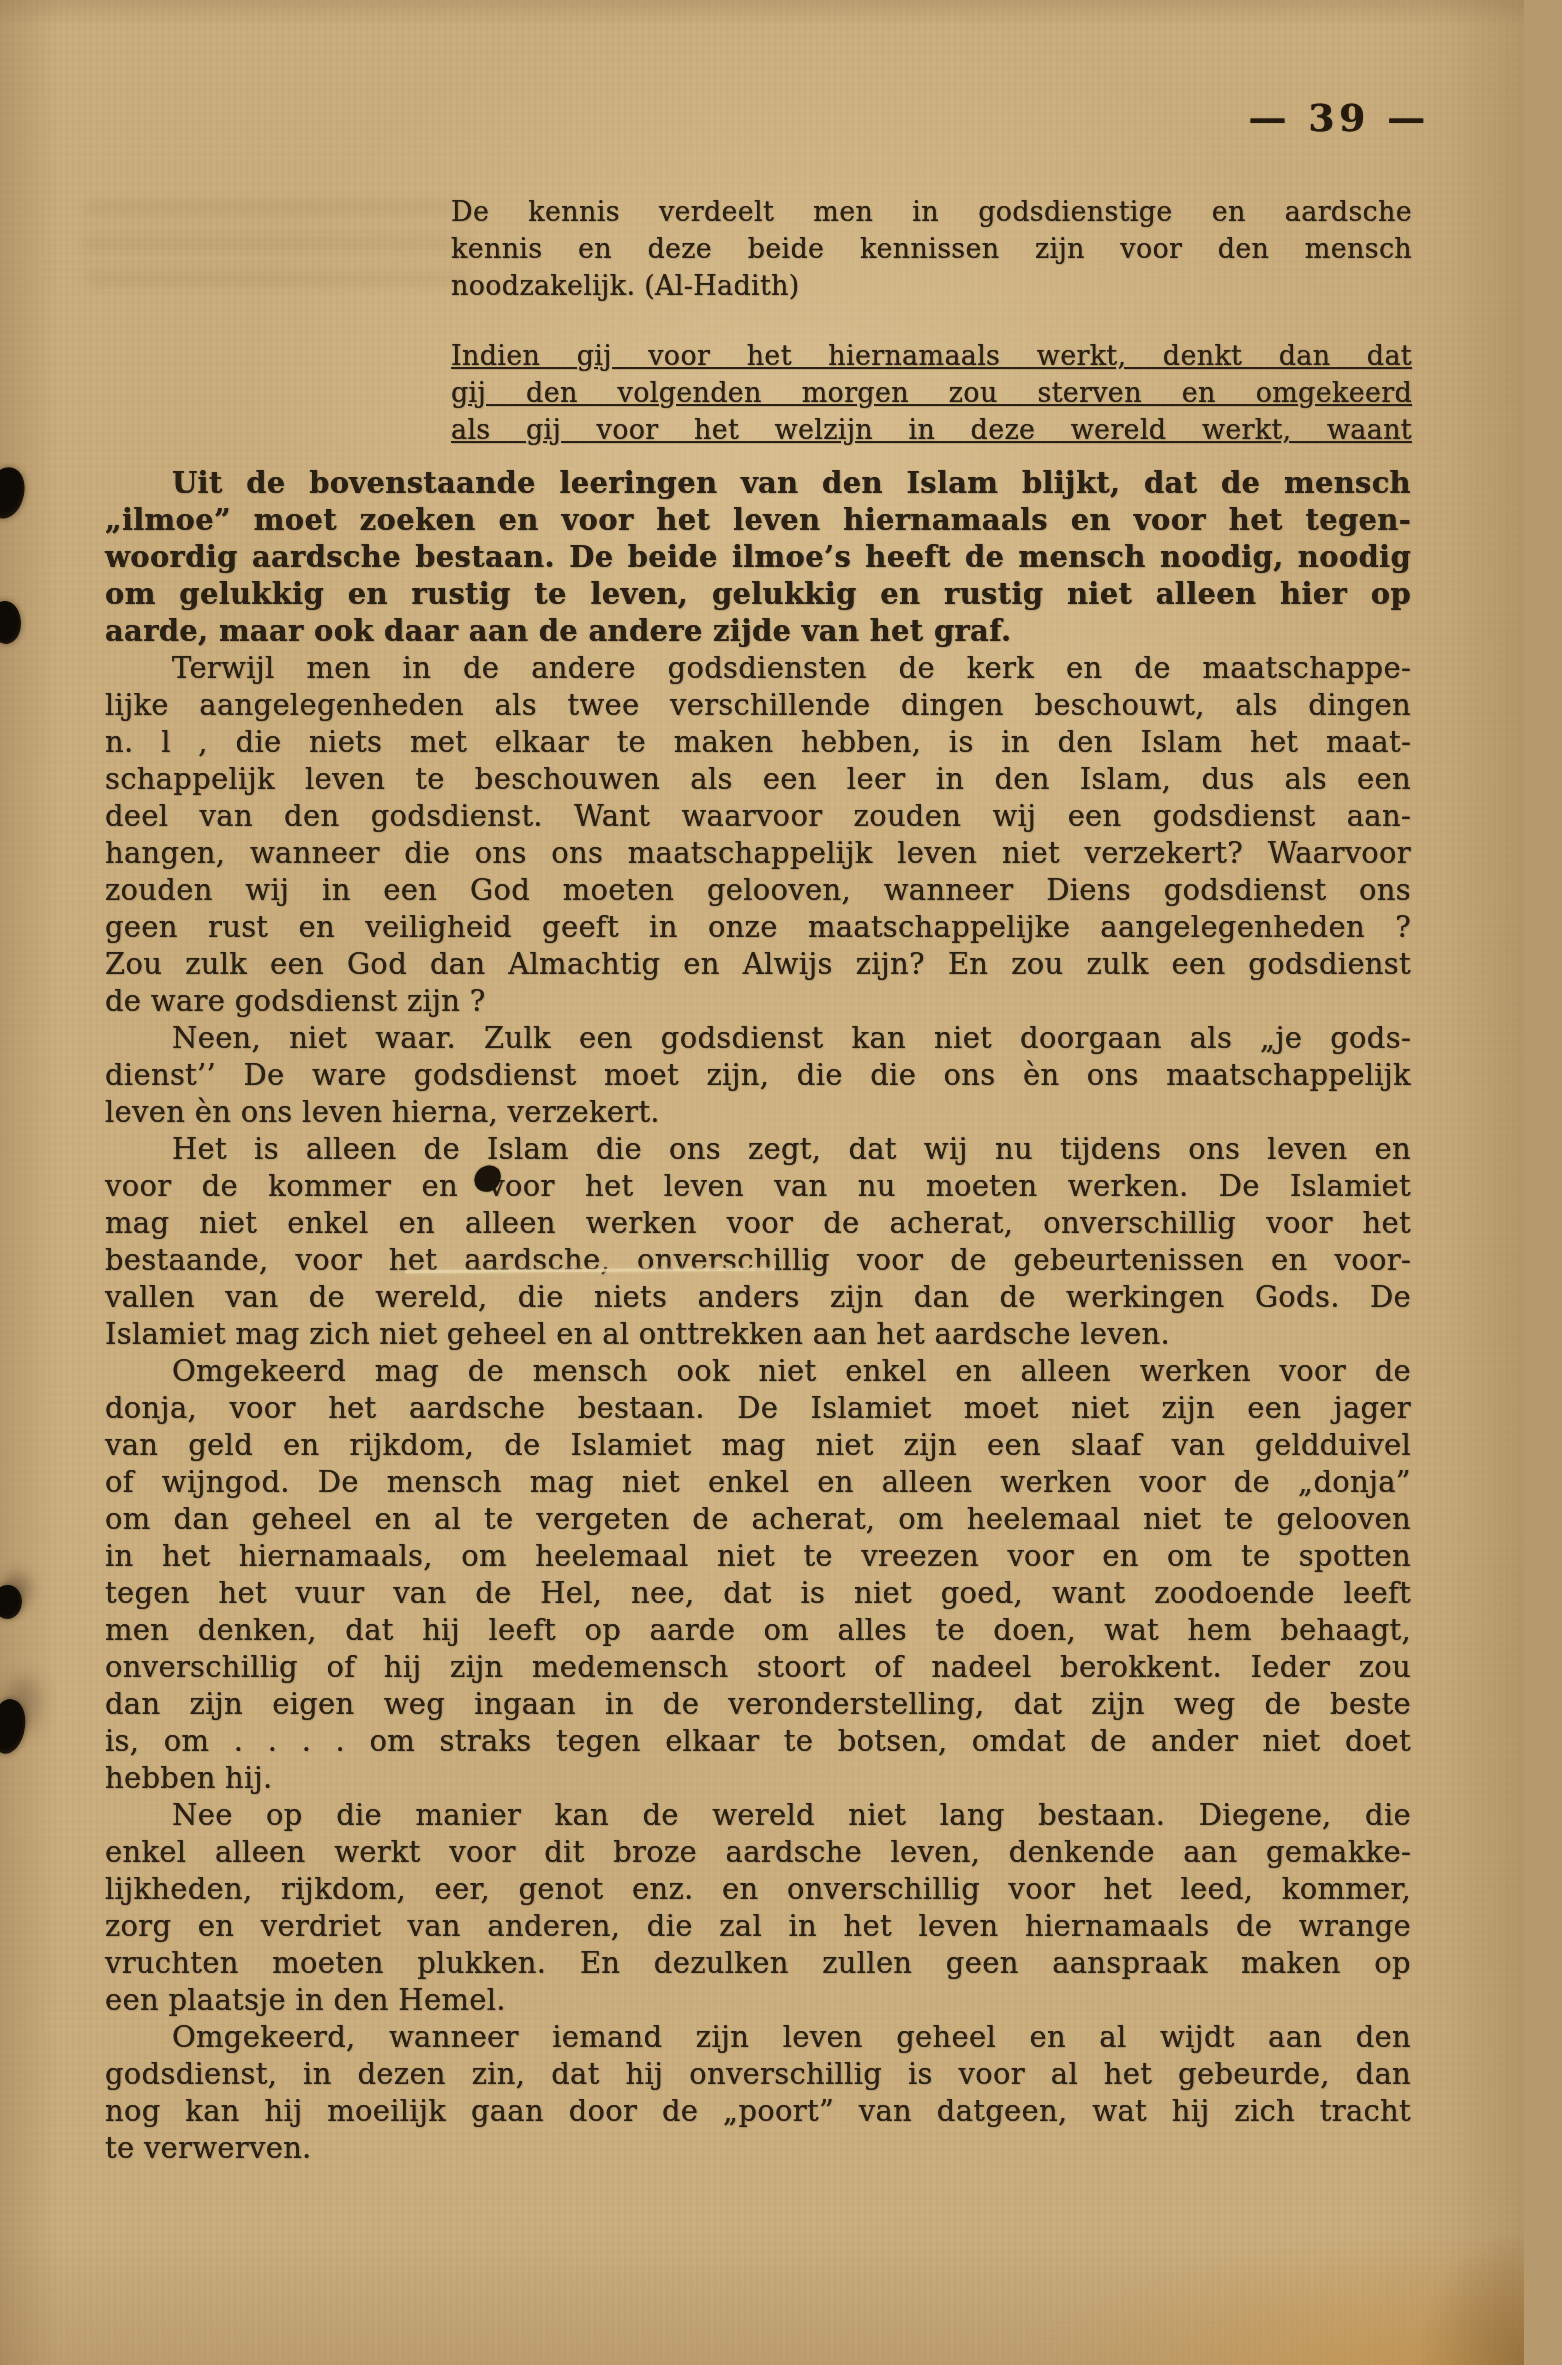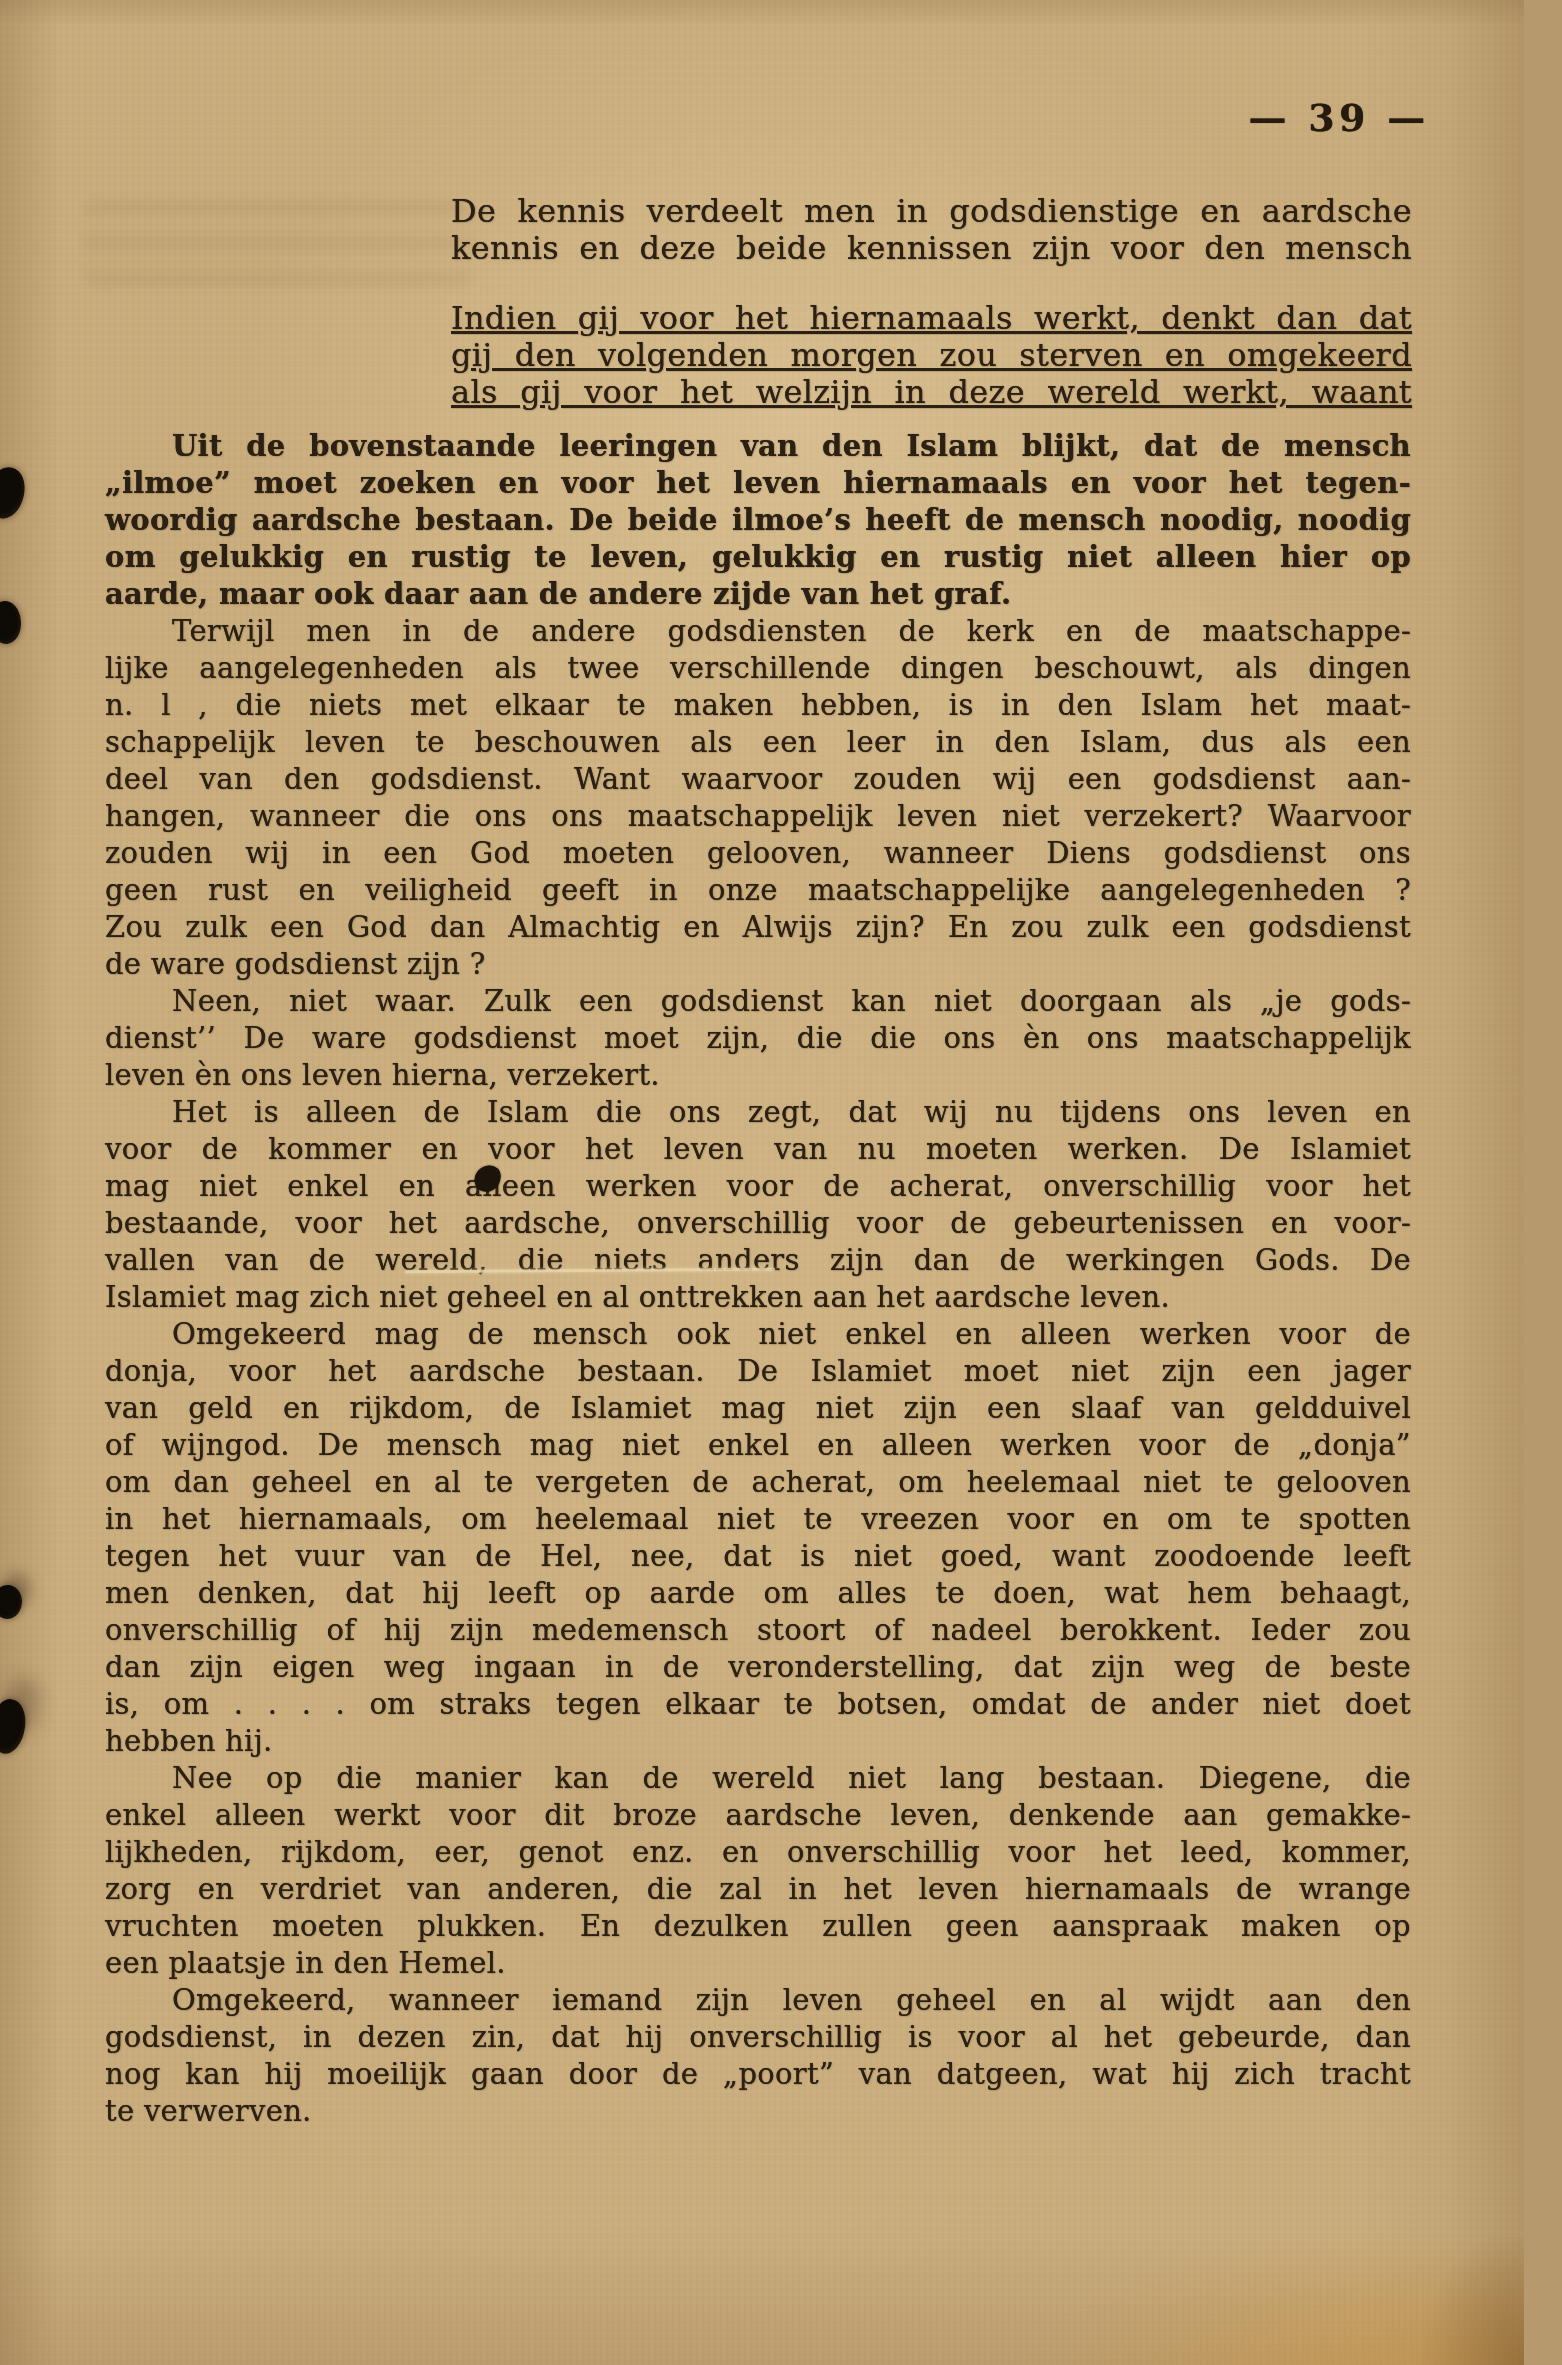--- a/index.html
+++ b/index.html
@@ -56,21 +56,21 @@
     text-align-last: justify;
     text-justify: inter-word;
     white-space: nowrap;
   }
   .line.last {
     text-align-last: left;
   }
   .quote {
     width: 961px;
     margin-left: 346px;
-    font-size: 32px;
+    font-size: 27px;
   }
   .quote-1 { margin-top: 193px; }
   .quote-2 { margin-top: 33px; text-decoration: underline; }
   .para-0 { margin-top: 17px; font-weight: bold; }
   .para .line:first-child { text-indent: 67px; }
   
   .artifact { position: absolute; }
   .hole {
     background: radial-gradient(ellipse at 45% 45%, #0e0a05 0 55%, #2a1e11 80%, rgba(42,30,17,0.25) 100%);
     border-radius: 50% 48% 52% 50%;
@@ -114,20 +114,21 @@
 <div class="page">
 
   <div class="pagenum">— 39 —</div>
 
   <div class="artifact ghost-text"></div>
 
   <div class="content">
     <div class="quote quote-1">
         <div class="line">De kennis verdeelt men in godsdienstige en aardsche</div>
         <div class="line">kennis en deze beide kennissen zijn voor den mensch</div>
+        <div class="line last">noodzakelijk. (Al-Hadith)</div>
       </div>
     <div class="quote quote-2">
         <div class="line">Indien gij voor het hiernamaals werkt, denkt dan dat</div>
         <div class="line">gij den volgenden morgen zou sterven en omgekeerd</div>
         <div class="line">als gij voor het welzijn in deze wereld werkt, waant</div>
       </div>
 
     <div class="para para-0">
         <div class="line">Uit de bovenstaande leeringen van den Islam blijkt, dat de mensch</div>
         <div class="line">„ilmoe” moet zoeken en voor het leven hiernamaals en voor het tegen-</div>

